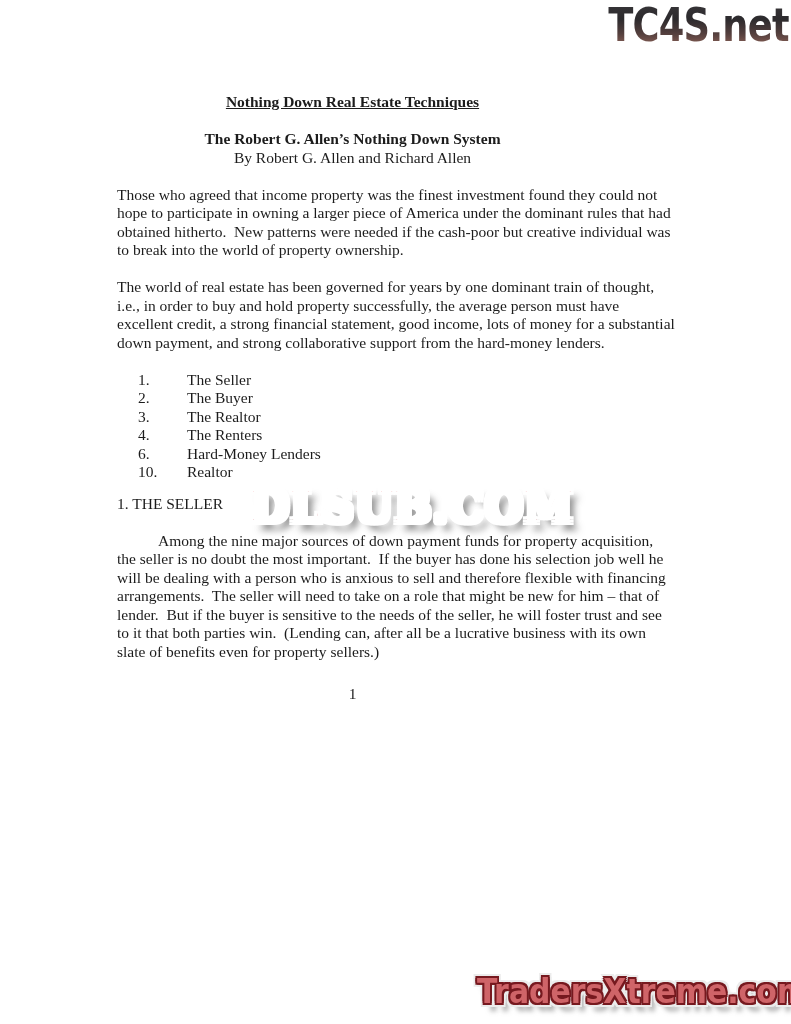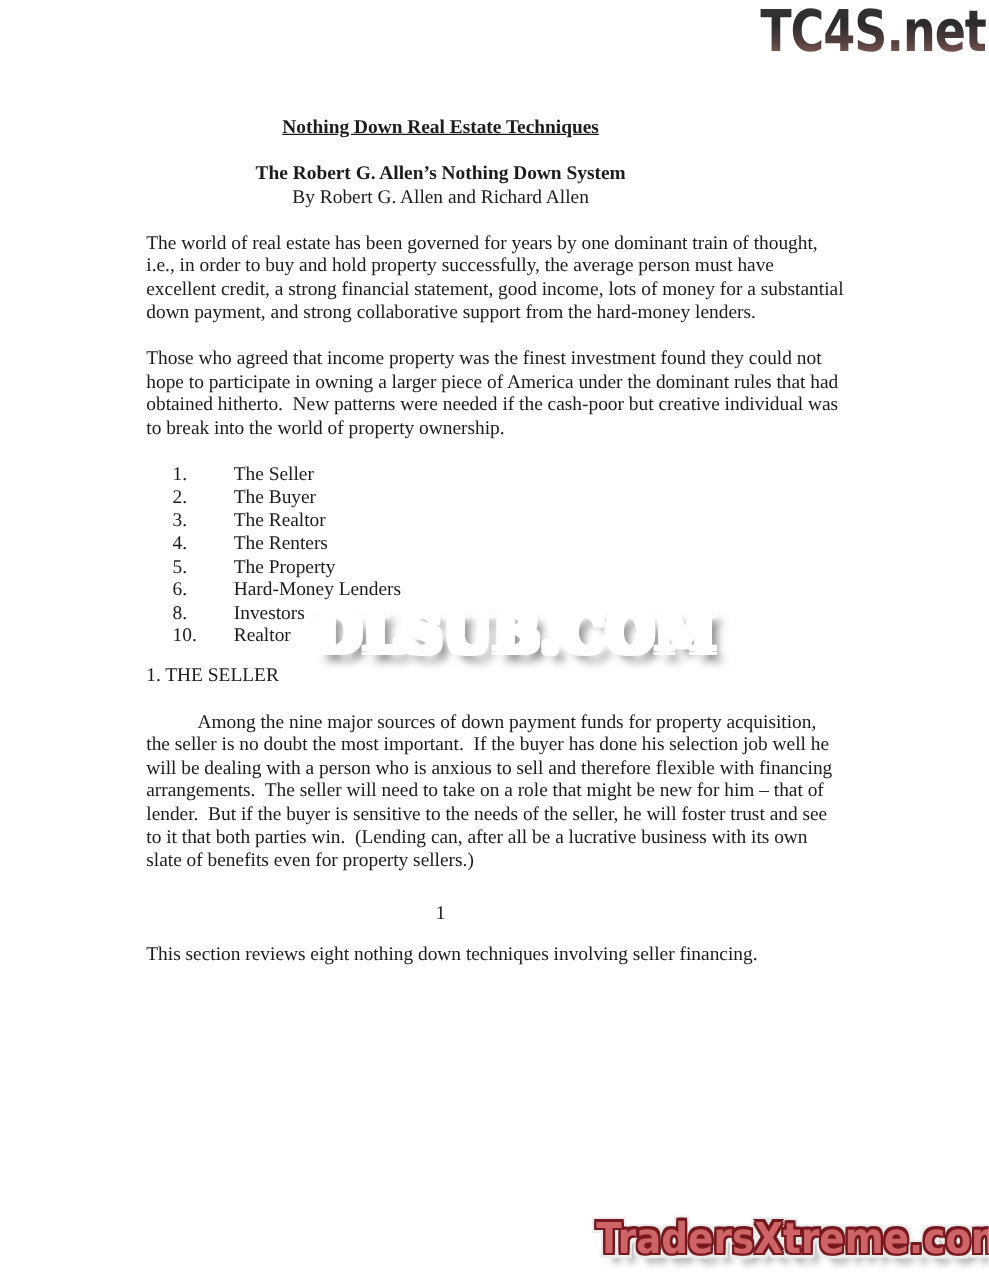--- a/index.html
+++ b/index.html
@@ -85,55 +85,52 @@
 <body>
 
 <div class="page">
 
   <div class="blk center title pre">Nothing Down Real Estate Techniques</div>
 
   <div class="center subtitle pre mb0">The Robert G. Allen’s Nothing Down System</div>
   <div class="blk center byline pre">By Robert G. Allen and Richard Allen</div>
 
 
+  <div class="blk pre">Those who agreed that income property was the finest investment found they could not
+hope to participate in owning a larger piece of America under the dominant rules that had
+obtained hitherto.  New patterns were needed if the cash-poor but creative individual was
+to break into the world of property ownership.</div>
+
   <div class="blk pre">The world of real estate has been governed for years by one dominant train of thought,
 i.e., in order to buy and hold property successfully, the average person must have
 excellent credit, a strong financial statement, good income, lots of money for a substantial
 down payment, and strong collaborative support from the hard-money lenders.</div>
-
-  <div class="blk pre">Those who agreed that income property was the finest investment found they could not
-hope to participate in owning a larger piece of America under the dominant rules that had
-obtained hitherto.  New patterns were needed if the cash-poor but creative individual was
-to break into the world of property ownership.</div>
 
 
   <div class="list">
     <div class="list-row"><span class="list-num">1.</span><span>The Seller</span></div>
     <div class="list-row"><span class="list-num">2.</span><span>The Buyer</span></div>
     <div class="list-row"><span class="list-num">3.</span><span>The Realtor</span></div>
     <div class="list-row"><span class="list-num">4.</span><span>The Renters</span></div>
-    <div class="list-row"><span class="list-num">5.</span><span>The Property</span></div>
     <div class="list-row"><span class="list-num">6.</span><span>Hard-Money Lenders</span></div>
-    <div class="list-row"><span class="list-num">8.</span><span>Investors</span></div>
     <div class="list-row"><span class="list-num">10.</span><span>Realtor</span></div>
   </div>
 
   <div class="blk pre">1. THE SELLER</div>
 
   <div class="blk pre indent mb12">Among the nine major sources of down payment funds for property acquisition,
 the seller is no doubt the most important.  If the buyer has done his selection job well he
 will be dealing with a person who is anxious to sell and therefore flexible with financing
 arrangements.  The seller will need to take on a role that might be new for him – that of
 lender.  But if the buyer is sensitive to the needs of the seller, he will foster trust and see
 to it that both parties win.  (Lending can, after all be a lucrative business with its own
 slate of benefits even for property sellers.)</div>
 
   <div class="center pre mb14">1</div>
 
-  <div class="pre">This section reviews eight nothing down techniques involving seller financing.</div>
 
 </div>
 
 <div class="wm wm-top">TC4S.net</div>
 
 <div class="wm wm-mid">DLSUB.COM</div>
 
 <div class="wm wm-bot">TradersXtreme.com</div>
 
 </body></html>

